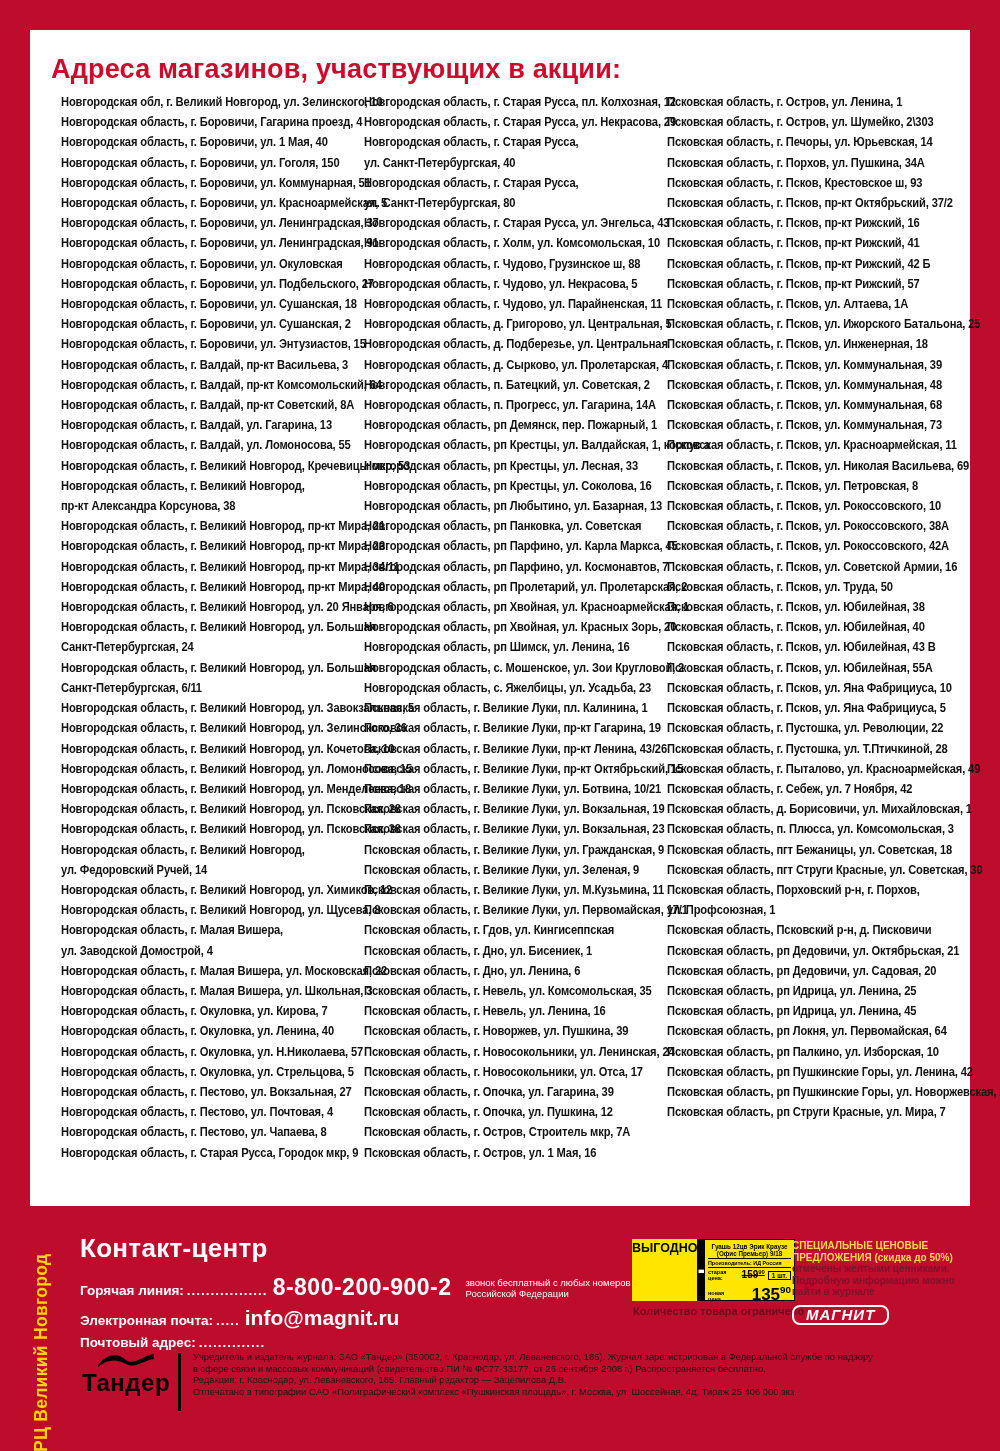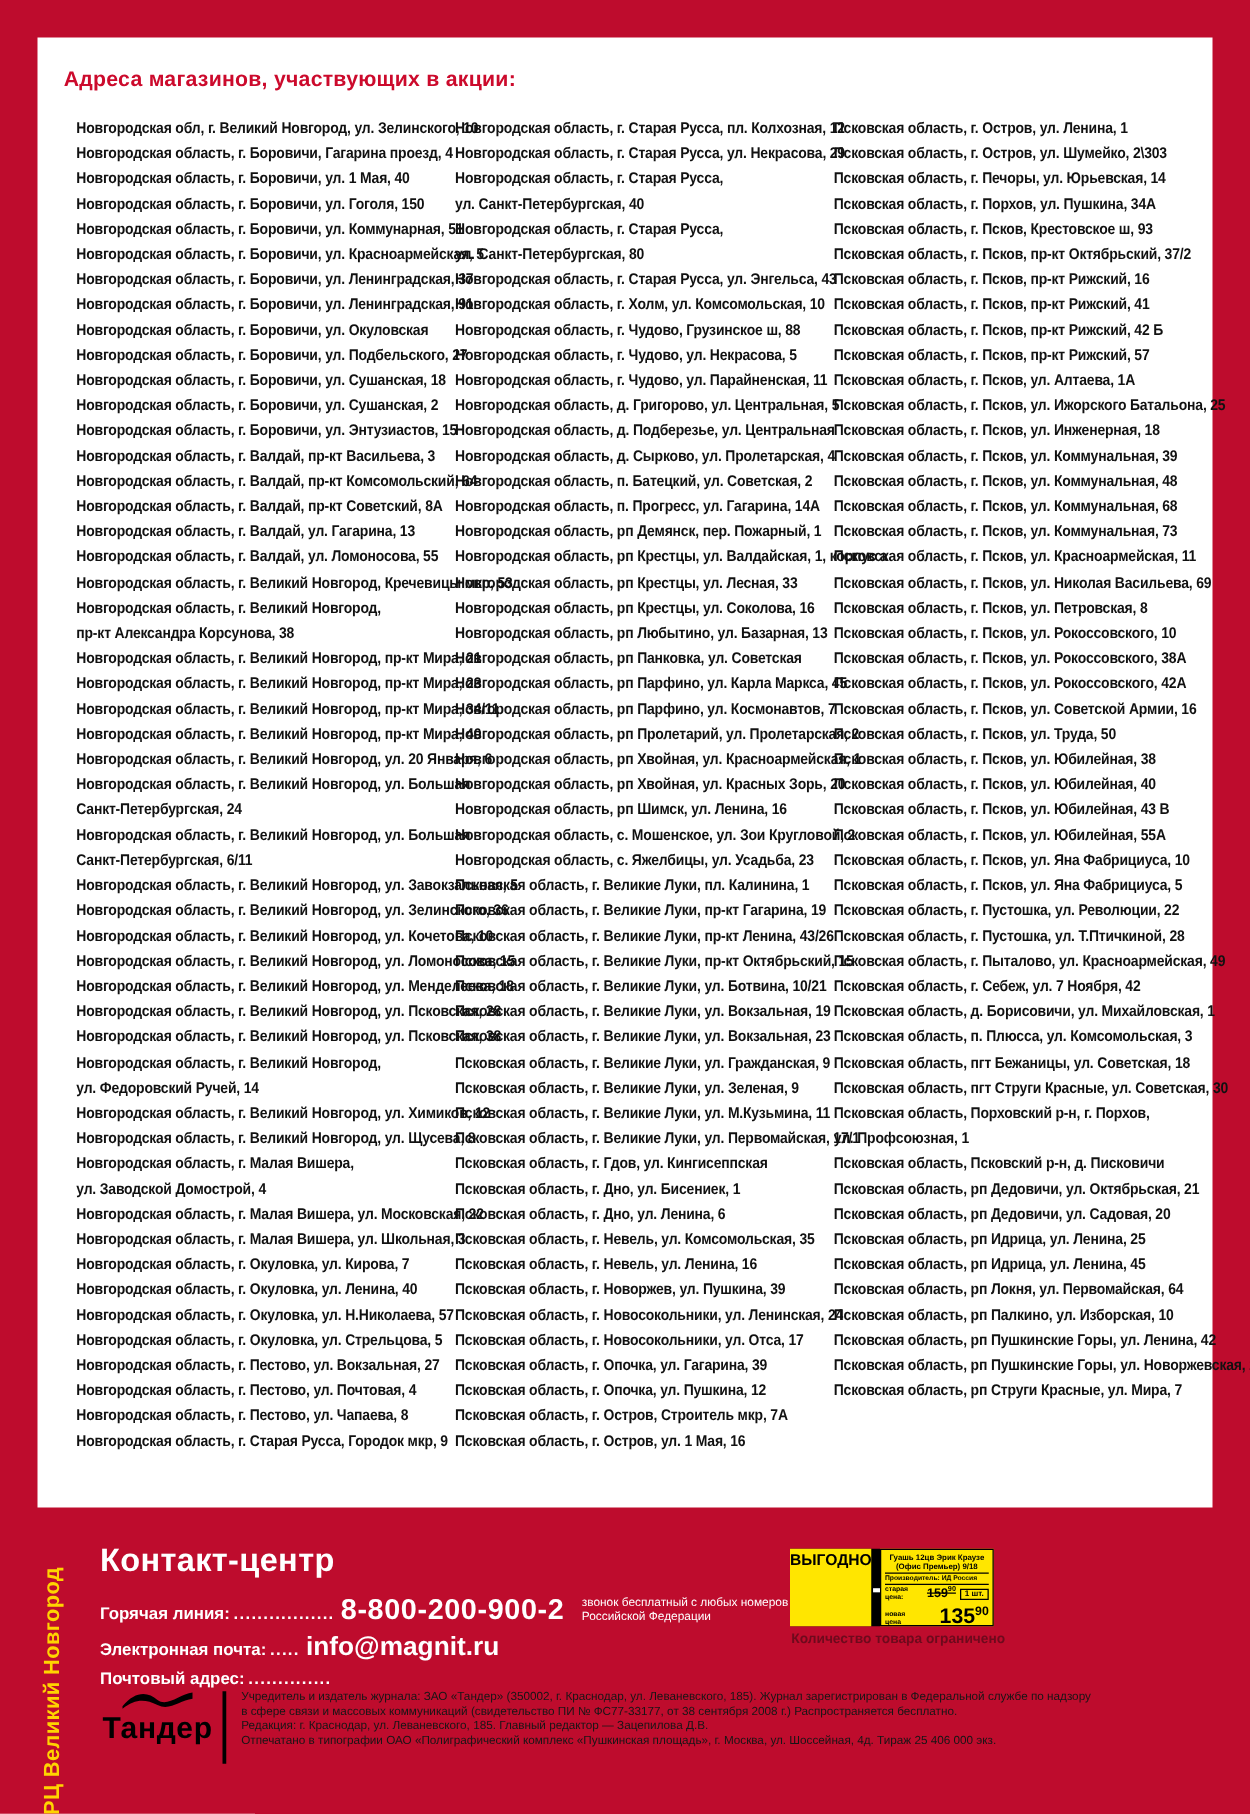--- a/index.html
+++ b/index.html
@@ -1,20 +1,20 @@
 <!DOCTYPE html>
 <html><head>
 <meta charset="utf-8">
 <style>
   * { margin:0; padding:0; box-sizing:border-box; }
   body { font-family:"Liberation Sans", sans-serif; }
   .page { position:relative; width:1000px; height:1451px; background:#be0c2d; overflow:hidden; }
 
   .white-panel { position:absolute; left:30px; top:30px; width:940px; height:1176px; background:#ffffff; }
-  .page-title { position:absolute; left:21px; top:24px; font-size:17px; font-weight:700; color:#cc0a2c; letter-spacing:0.2px; }
+  .page-title { position:absolute; left:21px; top:24px; font-size:27px; font-weight:700; color:#cc0a2c; letter-spacing:0.2px; }
 
   .columns { position:absolute; left:31px; top:62px; display:flex; }
   .addr-col { width:303px; }
   .addr-col:last-child { width:300px; }
   .addr-line { font-size:11px; line-height:20.2px; color:#1d1d1d; white-space:nowrap;
                letter-spacing:-0.15px; transform:scaleX(0.9); transform-origin:0 50%; }
   .addr-line.bold { font-size:12.4px; font-weight:700; color:#111; }
 
   
   .v-label { position:absolute; left:31px; top:1226px; height:226px; writing-mode:vertical-rl;
@@ -274,32 +274,39 @@
         <span class="unit-box">1 шт.</span>
       </div>
       <div class="new-row">
         <span class="new-label">новая цена</span>
         <span class="new-price"><span>135</span><sup>90</sup></span>
       </div>
     </div>
   </div>
   <div class="deal-note">Количество товара ограничено</div>
 
+  <div class="promo">
+    <span class="promo-strong">СПЕЦИАЛЬНЫЕ ЦЕНОВЫЕ ПРЕДЛОЖЕНИЯ</span>
+    <span class="promo-strong">(скидка до 50%)</span>
+    <span class="promo-dark">отмечены желтыми ценниками. Подробную информацию можно найти в журнале</span>
+    <br>
+    <span class="magnit-logo">МАГНИТ</span>
+  </div>
 
   <div class="publisher">
     <div class="tander">
       <div class="tander-bird">
         <svg width="60" height="18" viewBox="0 0 60 18">
             <path d="M2 14 C 12 2, 22 2, 30 9 C 38 15, 48 4, 58 3 L 58 8 C 48 9, 40 18, 30 13 C 20 8, 12 8, 2 16 Z" fill="#000"></path>
           </svg>
       </div>
       <div class="tander-text">Тандер</div>
     </div>
     <div class="pub-sep"></div>
     <div class="legal">
         <div class="legal-line bold">Учредитель и издатель журнала: ЗАО «Тандер» (350002, г. Краснодар, ул. Леваневского, 185). Журнал зарегистрирован в Федеральной службе по надзору</div>
-        <div class="legal-line bold">в сфере связи и массовых коммуникаций (свидетельство ПИ № ФС77-33177, от 38 сентября 2008 г.) Распространяется бесплатно.</div>
+        <div class="legal-line bold">в сфере связи и массовых коммуникаций (свидетельство ПИ № ФС77-33177, от 26 сентября 2008 г.) Распространяется бесплатно.</div>
         <div class="legal-line bold">Редакция: г. Краснодар, ул. Леваневского, 185. Главный редактор — Зацепилова Д.В.</div>
         <div class="legal-line bold">Отпечатано в типографии ОАО «Полиграфический комплекс «Пушкинская площадь», г. Москва, ул. Шоссейная, 4д. Тираж 25 406 000 экз.</div>
       </div>
   </div>
 
 </div>
 
 </body></html>

